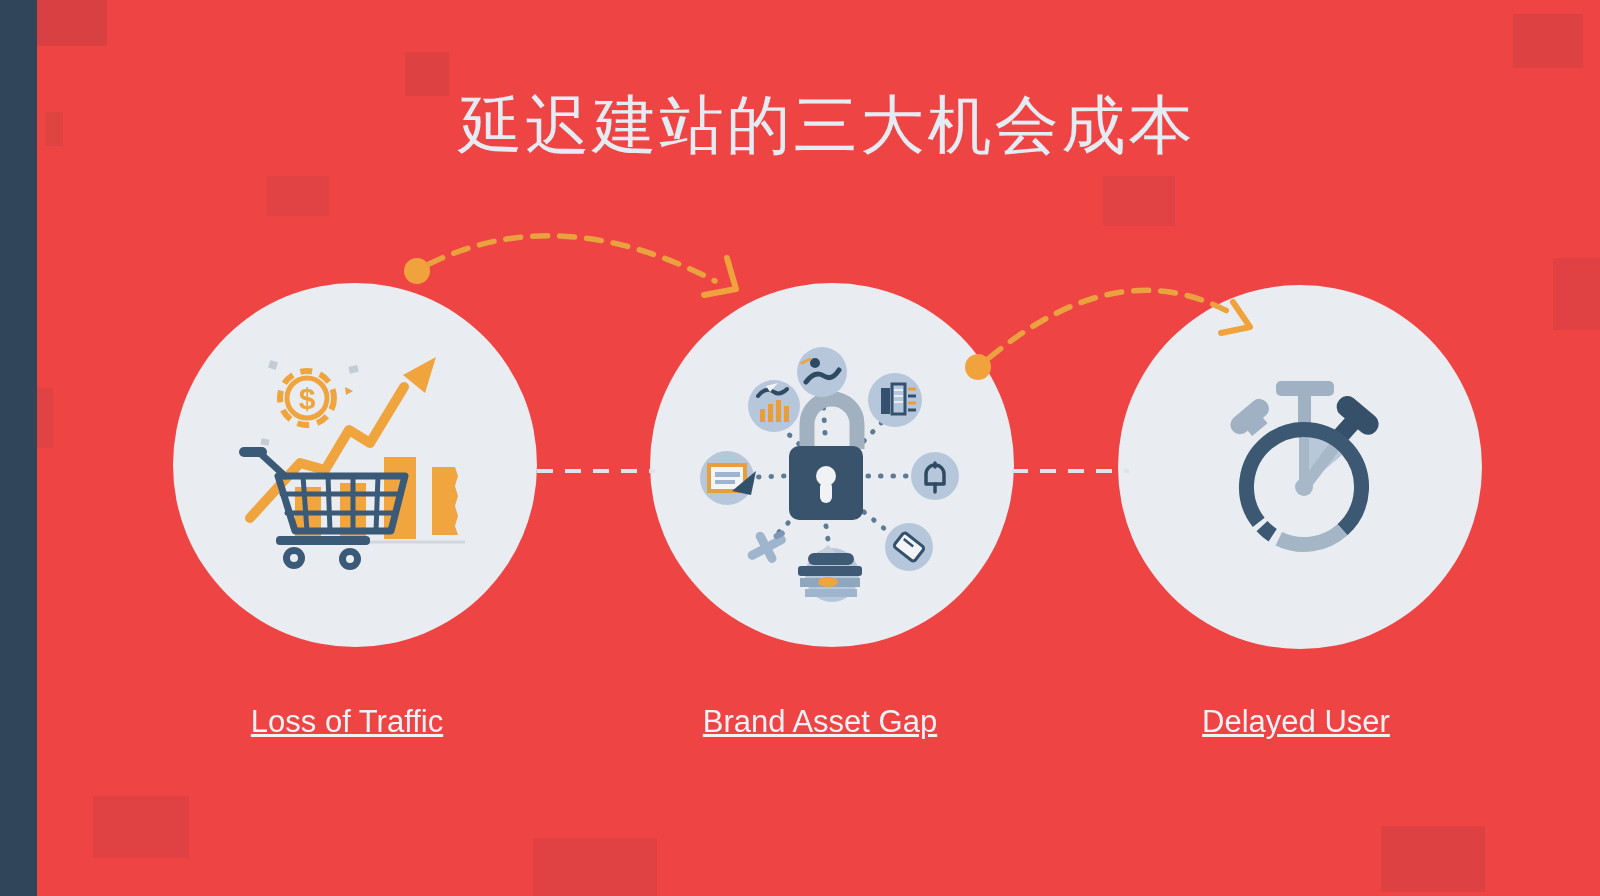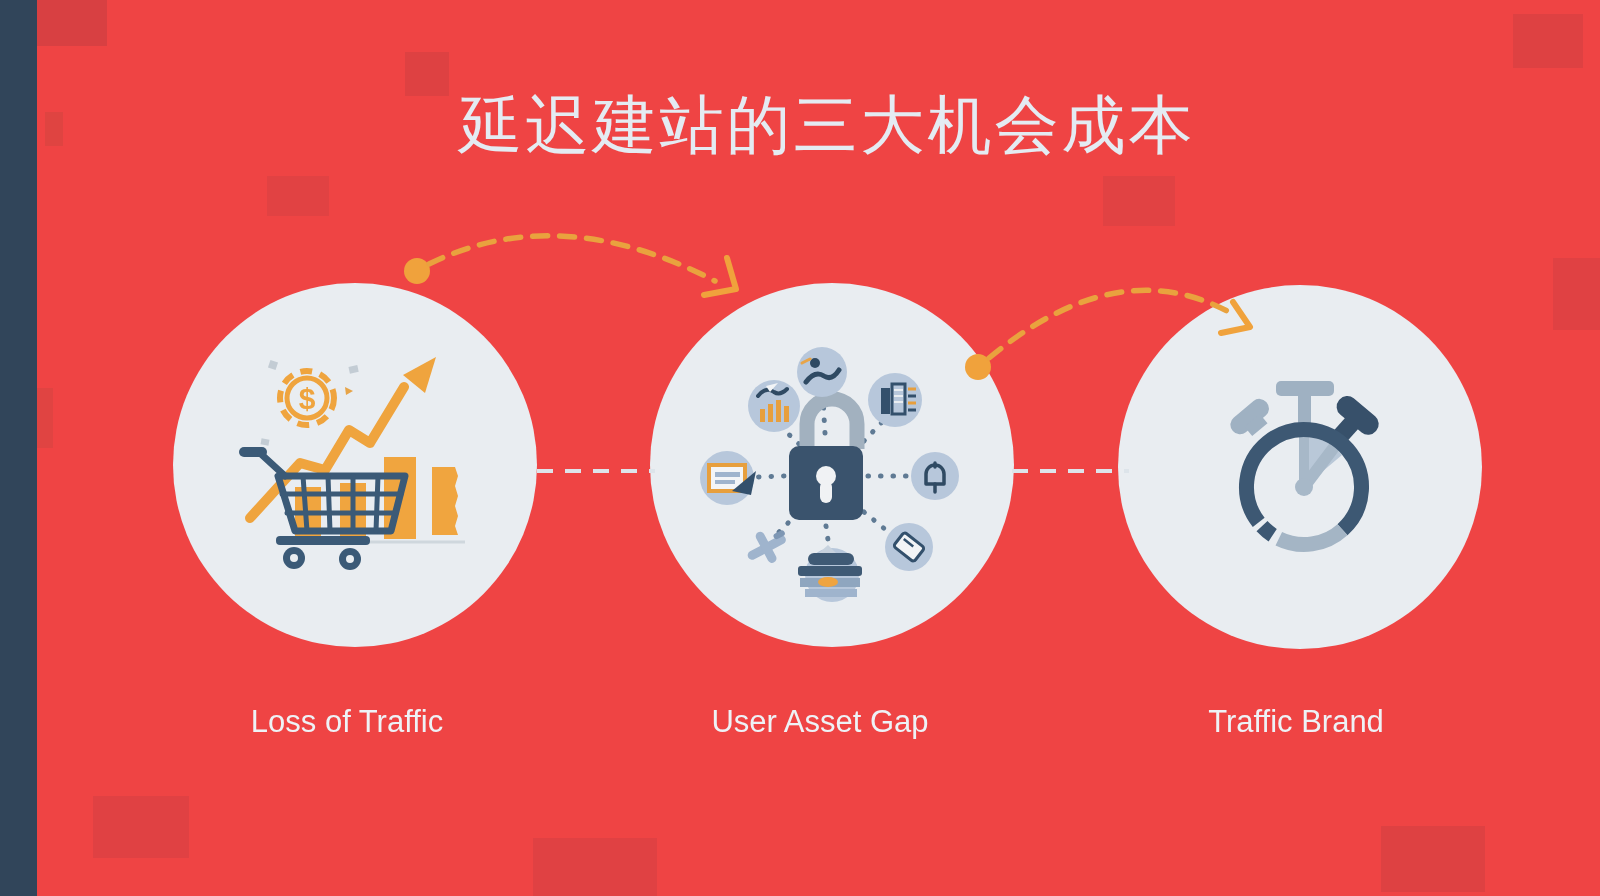--- a/index.html
+++ b/index.html
@@ -20,21 +20,21 @@
     background:#e9edf1;
   }
   .bubble svg{position:absolute;left:0;top:0;}
   .c1{left:136px;top:283px;}
   .c2{left:613px;top:283px;}
   .c3{left:1081px;top:285px;}
   .overlay{position:absolute;left:0;top:0;pointer-events:none;}
   .cap{
     position:absolute;top:700px;transform:translateX(-50%);
     width:460px;text-align:center;color:#eef2f6;
-    font-size:31px;line-height:44px;font-weight:400;
+    font-size:31px;line-height:44px;font-weight:400;text-decoration:underline;
   }
   .cap span{display:block;}
   .l1{left:310px;} .l2{left:783px;} .l3{left:1259px;}
 </style>
 </head>
 <body>
 
 <div class="canvas">
 
   <div class="patch" style="left:0;top:0;width:70px;height:46px;background:rgba(24,34,50,.10);"></div>
@@ -231,20 +231,20 @@
       <circle cx="941" cy="367" r="13" fill="#f0a23c"></circle>
       <path d="M952,358 Q 1080,252 1192,312" fill="none" stroke="#e9a23e" stroke-width="5.5" stroke-linecap="round" stroke-dasharray="15 12"></path>
       <path d="M1196,302 L1213,327 L1184,333" fill="none" stroke="#f0a23c" stroke-width="6" stroke-linecap="round" stroke-linejoin="round"></path>
     </g>
   </svg>
 
   <div class="cap l1">
     <span>Loss of Traffic</span>
   </div>
   <div class="cap l2">
-    <span>User Asset Gap</span>
+    <span>Brand Asset Gap</span>
     <span></span>
   </div>
   <div class="cap l3">
-    <span>Traffic Brand</span>
+    <span>Delayed User</span>
   </div>
 
 </div>
 
 </body></html>

